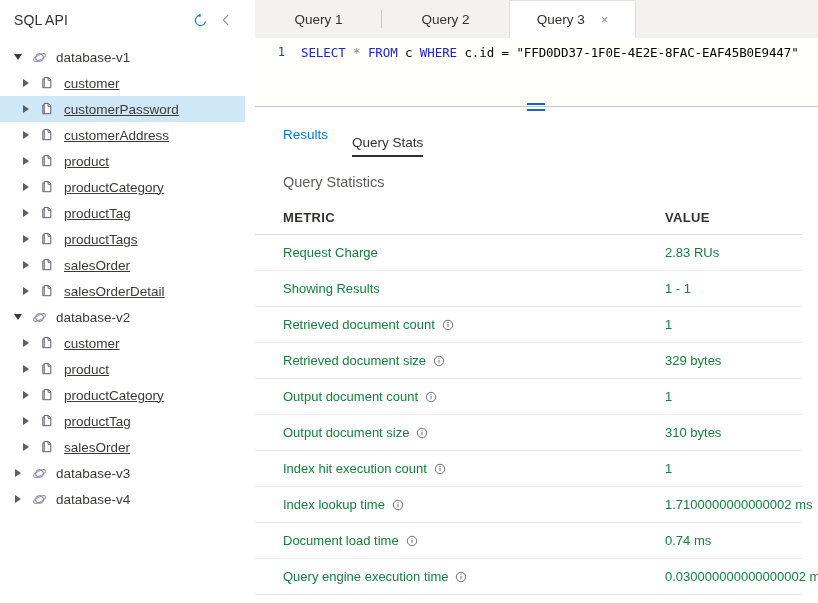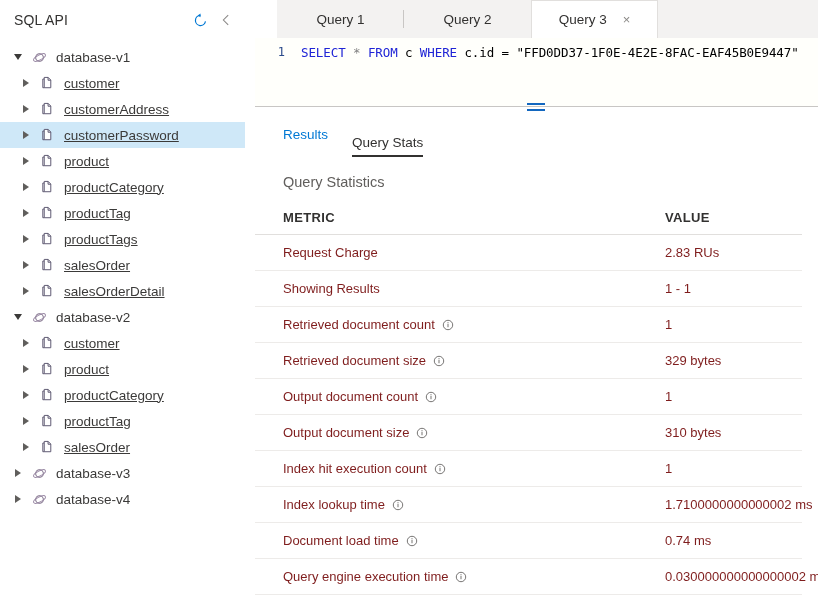--- a/index.html
+++ b/index.html
@@ -101,21 +101,20 @@
   }
 
   
   .tabstrip {
     height: 38px;
     flex: 0 0 38px;
     background: #f3f2f1;
     display: flex;
     align-items: flex-end;
     position: relative;
-    margin-left: 22px;
   }
   .tab {
     height: 38px;
     min-width: 127px;
     display: flex;
     align-items: center;
     justify-content: center;
     font-size: 13.5px;
     color: #323130;
     cursor: pointer;
@@ -234,21 +233,21 @@
     font-size: 13px;
     font-weight: bold;
     letter-spacing: .35px;
     color: #323130;
     padding: 6px 0 9px 28px;
     border-bottom: 1px solid #e1dfdd;
   }
   table.stats th.col-value { padding-left: 10px; }
   table.stats td {
     font-size: 13px;
-    color: #7f1d1d;
+    color: #15803d;
     padding: 10px 0 10px 28px;
     border-bottom: 1px solid #edebe9;
     white-space: nowrap;
   }
   table.stats td.col-value { padding-left: 10px; }
   .info-icon {
     display: inline-block;
     vertical-align: -2px;
     margin-left: 7px;
   }
@@ -300,45 +299,45 @@
           </span>
           <span class="tree-icon">
             <svg width="15" height="15" viewBox="0 0 16 16">
               <path d="M4.5 1.5 h4.2 l2.8 2.8 v8.2 h-7 z" fill="#ffffff" stroke="#55506a" stroke-width="1"></path>
               <path d="M8.6 1.6 v2.9 h2.8" fill="none" stroke="#55506a" stroke-width="1"></path>
               <path d="M3 3.2 h1.4 M3 3.2 v9.3 h1.4" fill="none" stroke="#55506a" stroke-width="1"></path>
             </svg>
           </span>
           <span class="tree-label">customer</span>
         </div>
+        <div class="tree-row coll selected">
+          <span class="twisty collapsed">
+            <i></i>
+          </span>
+          <span class="tree-icon">
+            <svg width="15" height="15" viewBox="0 0 16 16">
+              <path d="M4.5 1.5 h4.2 l2.8 2.8 v8.2 h-7 z" fill="#ffffff" stroke="#55506a" stroke-width="1"></path>
+              <path d="M8.6 1.6 v2.9 h2.8" fill="none" stroke="#55506a" stroke-width="1"></path>
+              <path d="M3 3.2 h1.4 M3 3.2 v9.3 h1.4" fill="none" stroke="#55506a" stroke-width="1"></path>
+            </svg>
+          </span>
+          <span class="tree-label">customerPassword</span>
+        </div>
         <div class="tree-row coll">
           <span class="twisty collapsed">
             <i></i>
           </span>
           <span class="tree-icon">
             <svg width="15" height="15" viewBox="0 0 16 16">
               <path d="M4.5 1.5 h4.2 l2.8 2.8 v8.2 h-7 z" fill="#ffffff" stroke="#55506a" stroke-width="1"></path>
               <path d="M8.6 1.6 v2.9 h2.8" fill="none" stroke="#55506a" stroke-width="1"></path>
               <path d="M3 3.2 h1.4 M3 3.2 v9.3 h1.4" fill="none" stroke="#55506a" stroke-width="1"></path>
             </svg>
           </span>
           <span class="tree-label">customerAddress</span>
-        </div>
-        <div class="tree-row coll selected">
-          <span class="twisty collapsed">
-            <i></i>
-          </span>
-          <span class="tree-icon">
-            <svg width="15" height="15" viewBox="0 0 16 16">
-              <path d="M4.5 1.5 h4.2 l2.8 2.8 v8.2 h-7 z" fill="#ffffff" stroke="#55506a" stroke-width="1"></path>
-              <path d="M8.6 1.6 v2.9 h2.8" fill="none" stroke="#55506a" stroke-width="1"></path>
-              <path d="M3 3.2 h1.4 M3 3.2 v9.3 h1.4" fill="none" stroke="#55506a" stroke-width="1"></path>
-            </svg>
-          </span>
-          <span class="tree-label">customerPassword</span>
         </div>
         <div class="tree-row coll">
           <span class="twisty collapsed">
             <i></i>
           </span>
           <span class="tree-icon">
             <svg width="15" height="15" viewBox="0 0 16 16">
               <path d="M4.5 1.5 h4.2 l2.8 2.8 v8.2 h-7 z" fill="#ffffff" stroke="#55506a" stroke-width="1"></path>
               <path d="M8.6 1.6 v2.9 h2.8" fill="none" stroke="#55506a" stroke-width="1"></path>
               <path d="M3 3.2 h1.4 M3 3.2 v9.3 h1.4" fill="none" stroke="#55506a" stroke-width="1"></path>

